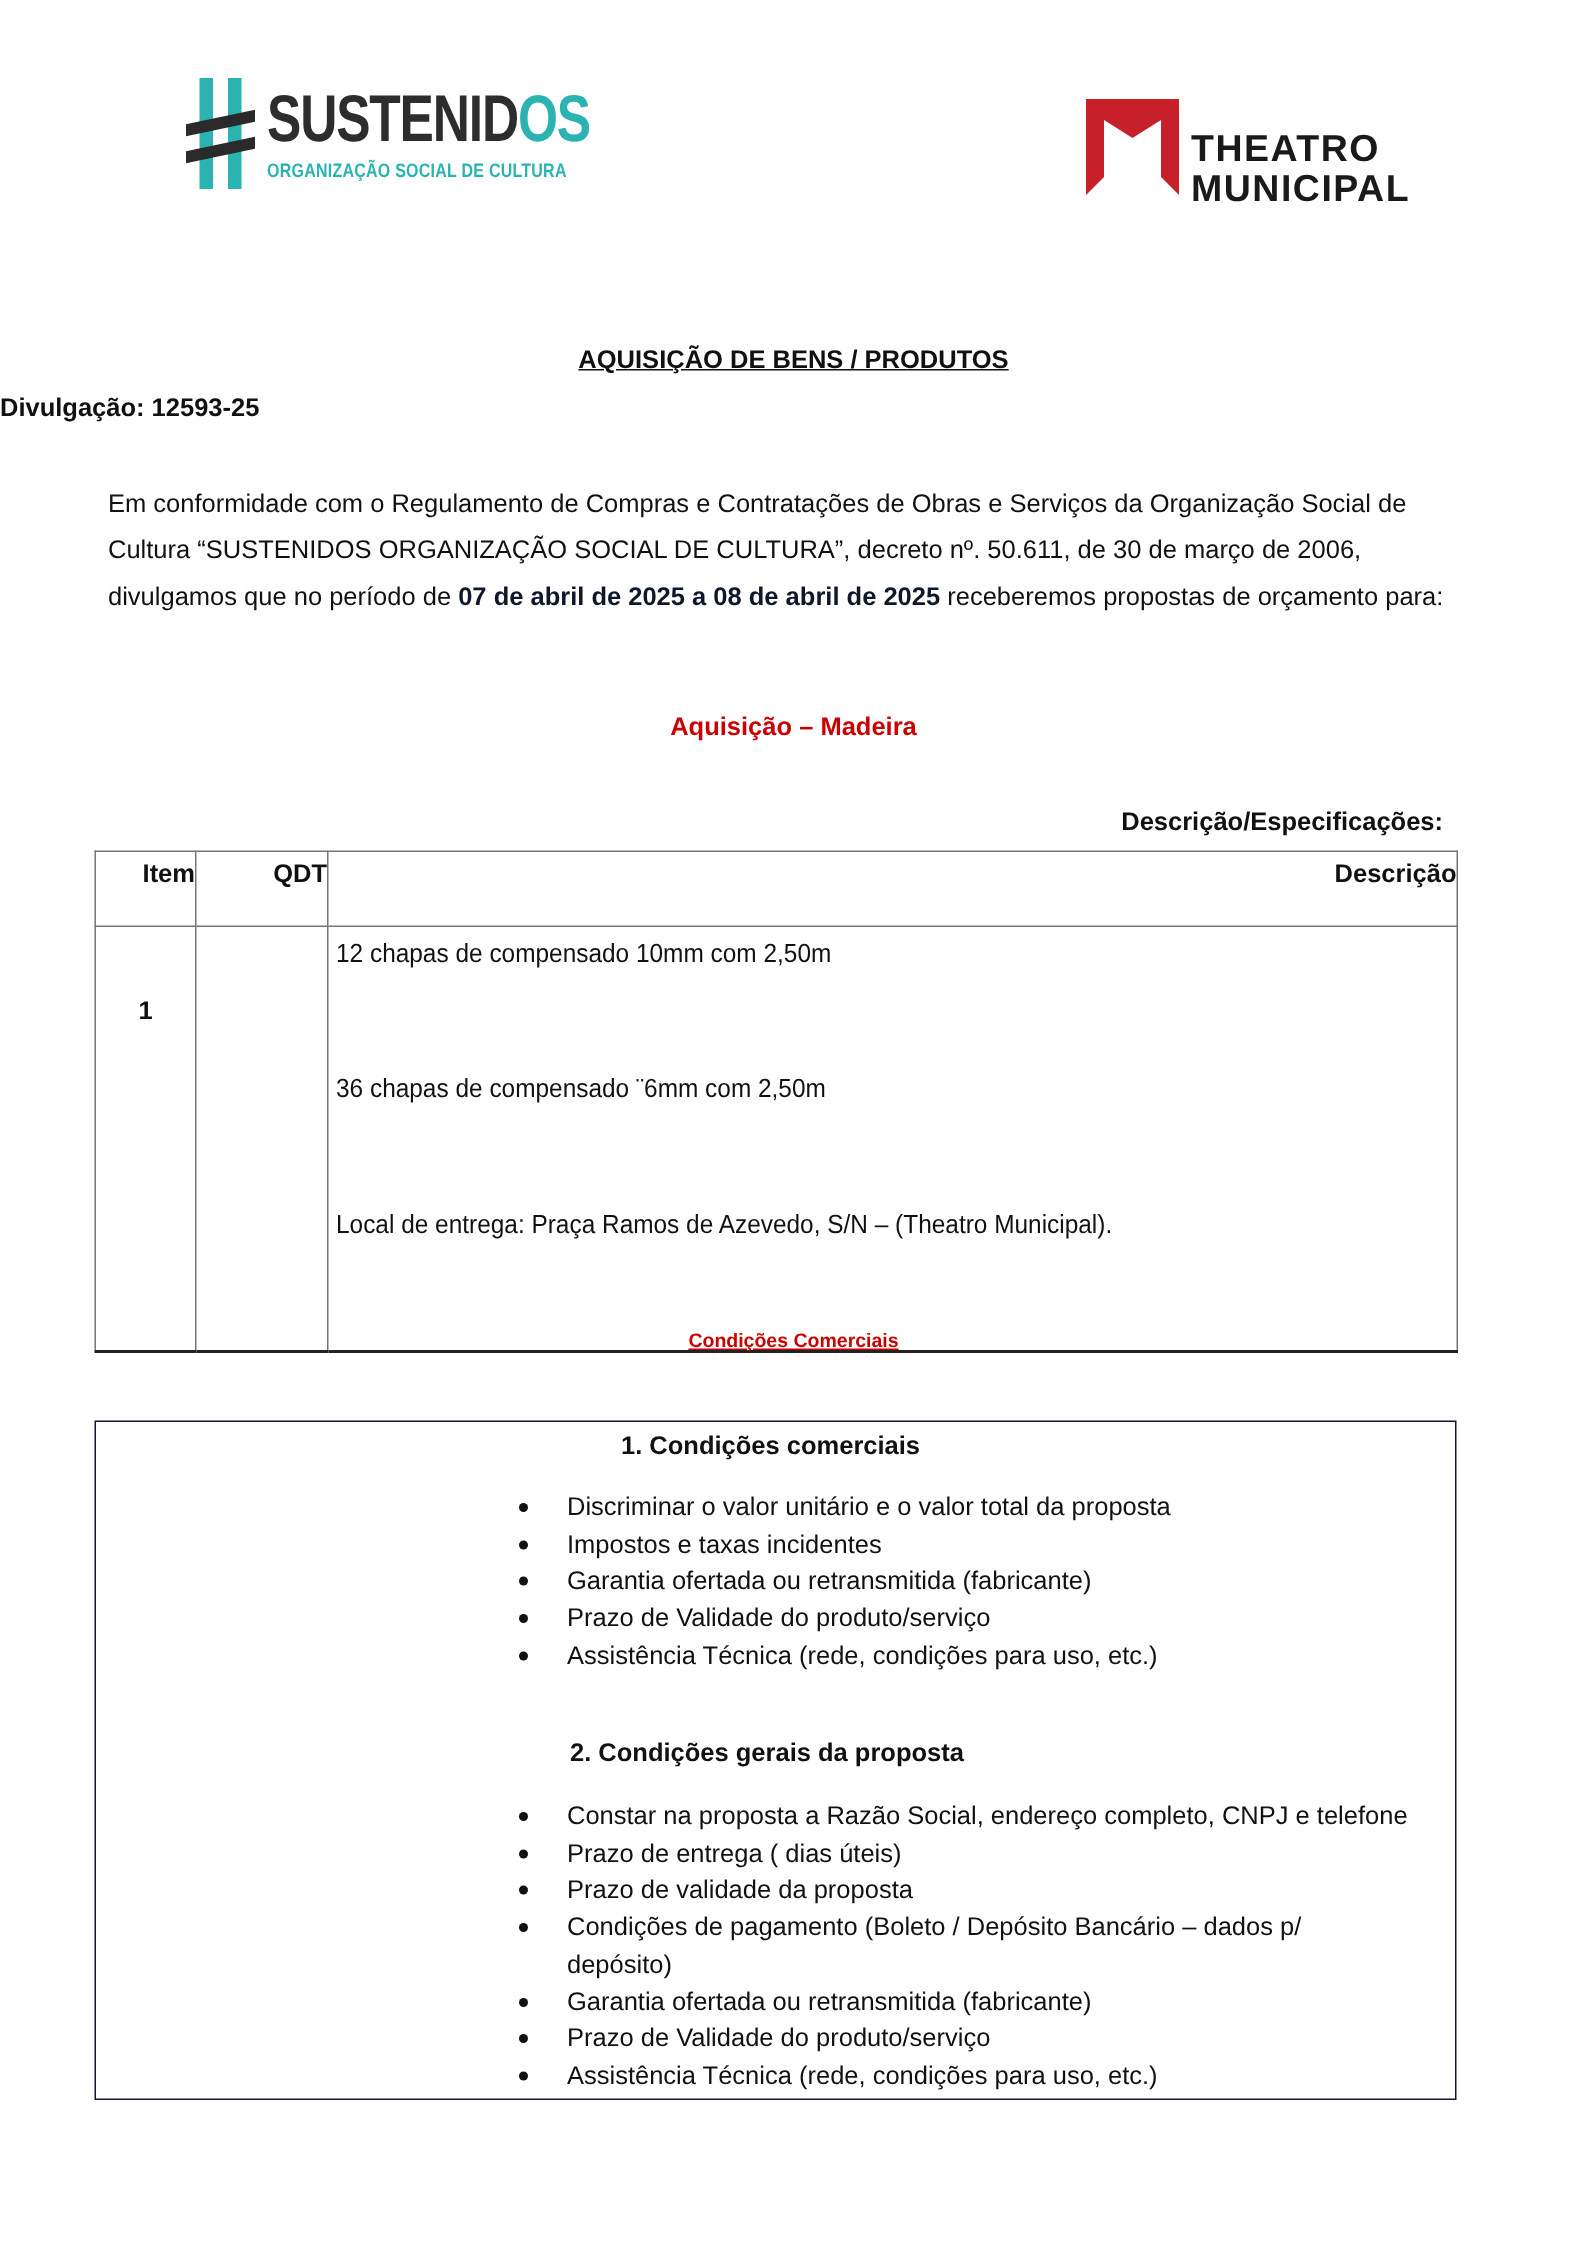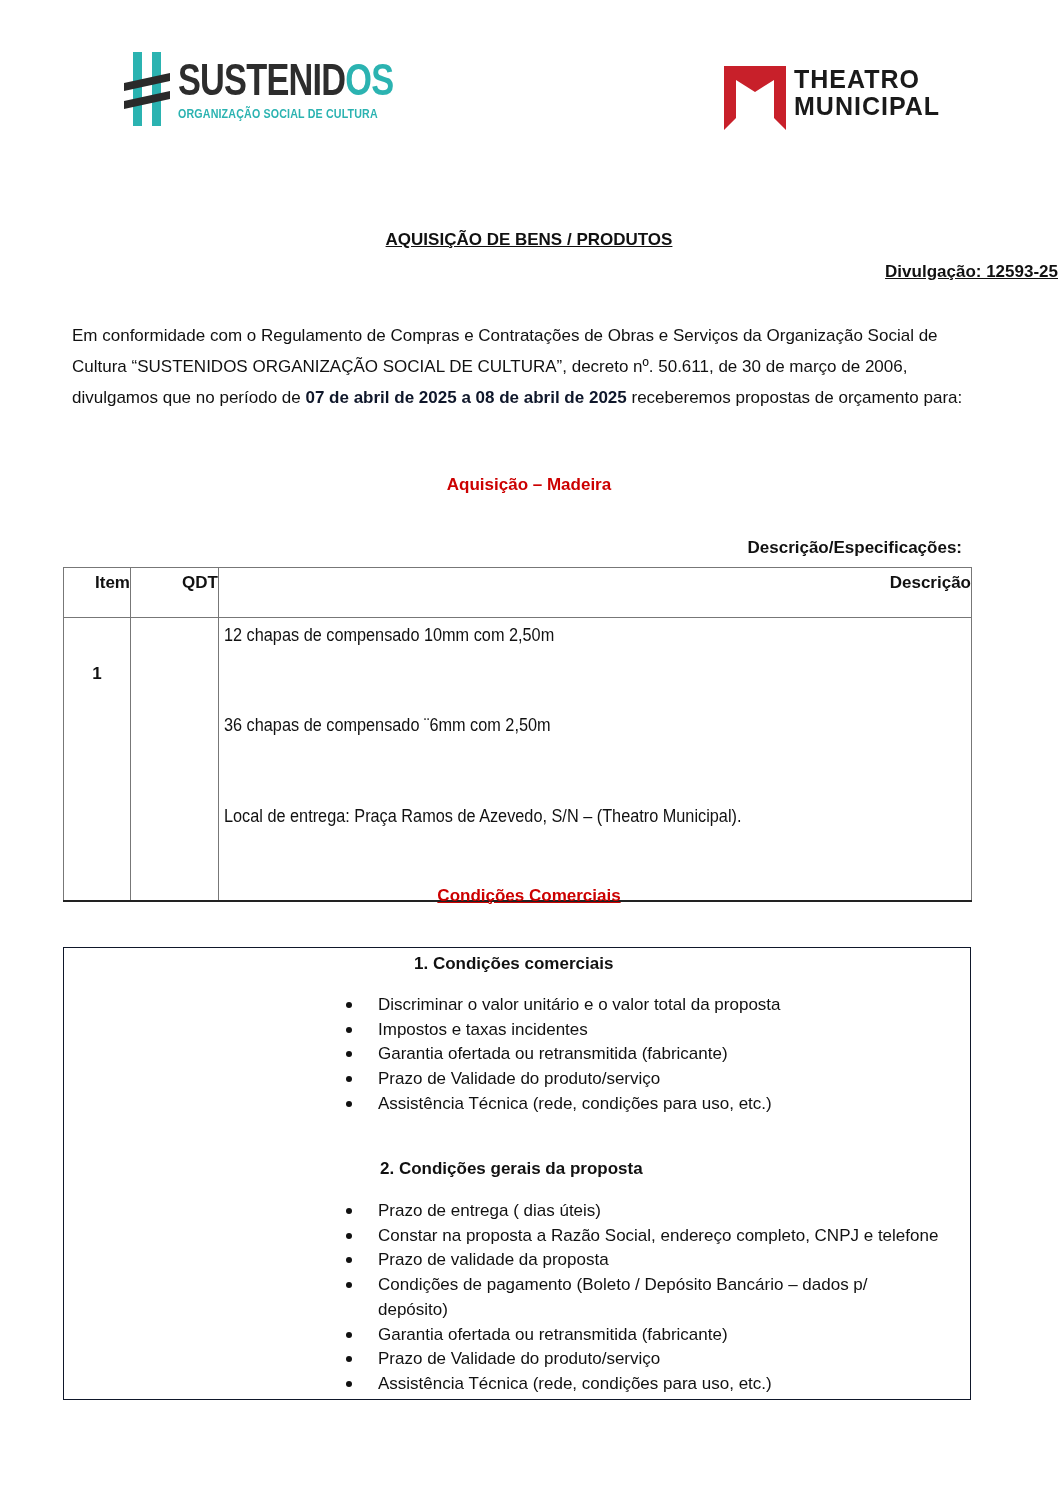--- a/index.html
+++ b/index.html
@@ -13,45 +13,45 @@
   .hash-icon .v { position: absolute; top: 2px; width: 9px; height: 74px; background: #2bb3b1; }
   .hash-icon .h { position: absolute; left: 0; width: 46px; height: 8px; background: #2a2a2a; transform: skewY(-12deg); }
   .sust-word { position: absolute; left: 54px; top: 8px; font-size: 44px; font-weight: bold; letter-spacing: -1px;
                color: #2d2d2d; transform: scaleX(0.78); transform-origin: left top; line-height: 1; white-space: nowrap; }
   .sust-word .teal { color: #2bb3b1; }
   .sust-sub { position: absolute; left: 54px; top: 56px; font-size: 13px; font-weight: bold; color: #2bb3b1;
               transform: scaleX(0.82); transform-origin: left top; white-space: nowrap; letter-spacing: 0.2px; }
 
   .logo-theatro { left: 724px; top: 64px; width: 240px; height: 70px; }
   .arch-icon { position: absolute; left: 0; top: 2px; width: 62px; height: 64px; }
-  .theatro-text { position: absolute; left: 70px; top: 2px; font-size: 25px; font-weight: bold; color: #1a1a1a;
+  .theatro-text { position: absolute; left: 70px; top: 22px; font-size: 25px; font-weight: bold; color: #1a1a1a;
                   line-height: 27px; letter-spacing: 1px; white-space: nowrap; }
 
   
   .title { left: 0; width: 1058px; text-align: center; top: 230px; font-size: 17px; font-weight: bold; text-decoration: underline; }
-  .subtitle { left: 0; width: 1058px; text-align: right; top: 262px; font-size: 17px; font-weight: bold; text-decoration: underline; }
+  .subtitle { left: 0; width: 1058px; text-align: left; top: 262px; font-size: 17px; font-weight: bold; }
   .intro { left: 72px; top: 320px; width: 910px; font-size: 17px; line-height: 31px; }
   .intro .red { color: #0f172a; font-weight: bold; }
 
   .section-red { left: 0; width: 1058px; text-align: center; top: 475px; font-size: 17px; font-weight: bold; color: #cc0000; }
   .spec-title { left: 0; width: 926px; text-align: right; top: 538px; font-size: 17px; font-weight: bold; margin-left: 36px; }
 
   
   .item-table { left: 63px; top: 567px; width: 909px; border-collapse: collapse; }
   .item-table td, .item-table th { border: 1px solid #777; vertical-align: top; padding: 0; }
   .item-table th { height: 50px; font-size: 17px; font-weight: bold; text-align: right; padding-top: 5px; box-sizing: border-box; }
   .item-table .c1 { width: 67px; }
   .item-table .c2 { width: 88px; }
   .item-table tr.body td { height: 236px; border-bottom: 2px solid #222; }
   .item-num { font-size: 17px; font-weight: bold; text-align: center; padding-top: 46px !important; }
   .desc-cell { font-family: "DejaVu Sans", sans-serif; font-size: 16px; padding-left: 4px !important; }
   .desc-line { position: absolute; left: 224px; font-family: "Liberation Sans", sans-serif; font-size: 17.5px;
                transform: scaleX(0.93); transform-origin: left; white-space: nowrap; }
 
-  .cond-title { left: 0; width: 1058px; text-align: center; top: 886px; font-size: 17px; font-weight: bold; color: #cc0000; text-decoration: underline; }
+  .cond-title { left: 0; width: 1058px; text-align: center; top: 886px; font-size: 13px; font-weight: bold; color: #cc0000; text-decoration: underline; }
 
   
   .cond-box { left: 63px; top: 947px; width: 908px; height: 453px; border: 1px solid #0f172a; box-sizing: border-box; }
   .cond-h { position: absolute; font-size: 17px; font-weight: bold; white-space: nowrap; }
   .cond-list { position: absolute; left: 0; margin: 0; padding: 0; list-style: none; }
   .cond-list li { position: relative; padding-left: 314px; font-size: 17px; line-height: 24.7px; white-space: normal; }
   .cond-list li .bullet { position: absolute; left: 282px; top: 9px; width: 6px; height: 6px; border-radius: 50%; background: #111; }
   .cond-list li .txt { display: inline-block; width: 580px; }
 </style>
 </head>
@@ -113,21 +113,21 @@
   <ul class="cond-list" style="top:45px;">
     <li><span class="bullet"></span><span class="txt">Discriminar o valor unitário e o valor total da proposta</span></li>
     <li><span class="bullet"></span><span class="txt">Impostos e taxas incidentes</span></li>
     <li><span class="bullet"></span><span class="txt">Garantia ofertada ou retransmitida (fabricante)</span></li>
     <li><span class="bullet"></span><span class="txt">Prazo de Validade do produto/serviço</span></li>
     <li><span class="bullet"></span><span class="txt">Assistência Técnica (rede, condições para uso, etc.)</span></li>
   </ul>
 
   <div class="cond-h" style="left:316px; top:211px;">2. Condições gerais da proposta</div>
   <ul class="cond-list" style="top:251px;">
+    <li><span class="bullet"></span><span class="txt" style="width:600px">Constar na proposta a Razão Social, endereço completo, CNPJ e telefone</span></li>
     <li><span class="bullet"></span><span class="txt">Prazo de entrega ( dias úteis)</span></li>
-    <li><span class="bullet"></span><span class="txt" style="width:600px">Constar na proposta a Razão Social, endereço completo, CNPJ e telefone</span></li>
     <li><span class="bullet"></span><span class="txt">Prazo de validade da proposta</span></li>
     <li><span class="bullet"></span><span class="txt" style="width:530px">Condições de pagamento (Boleto / Depósito Bancário – dados p/ depósito)</span></li>
     <li><span class="bullet"></span><span class="txt">Garantia ofertada ou retransmitida (fabricante)</span></li>
     <li><span class="bullet"></span><span class="txt">Prazo de Validade do produto/serviço</span></li>
     <li><span class="bullet"></span><span class="txt">Assistência Técnica (rede, condições para uso, etc.)</span></li>
   </ul>
 </div>
 
 </body></html>

